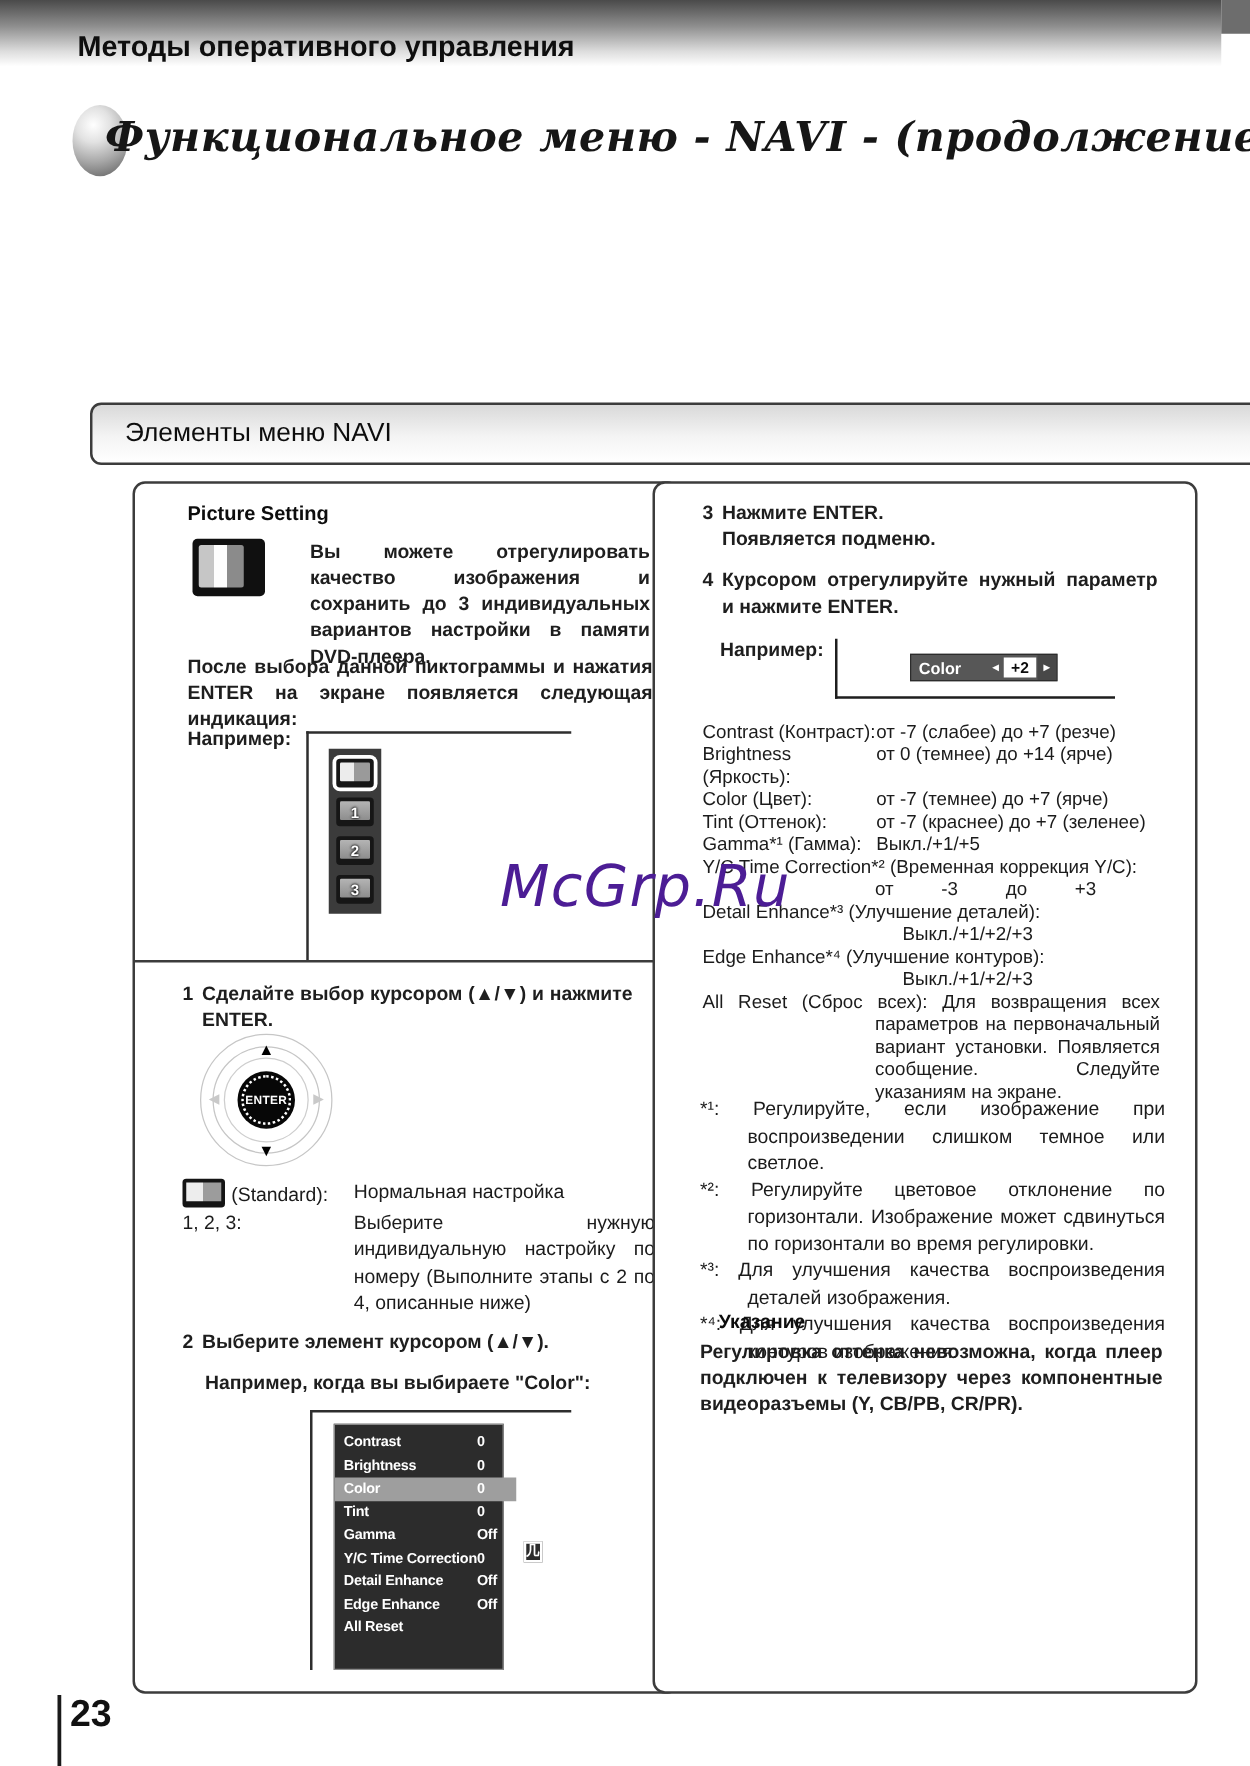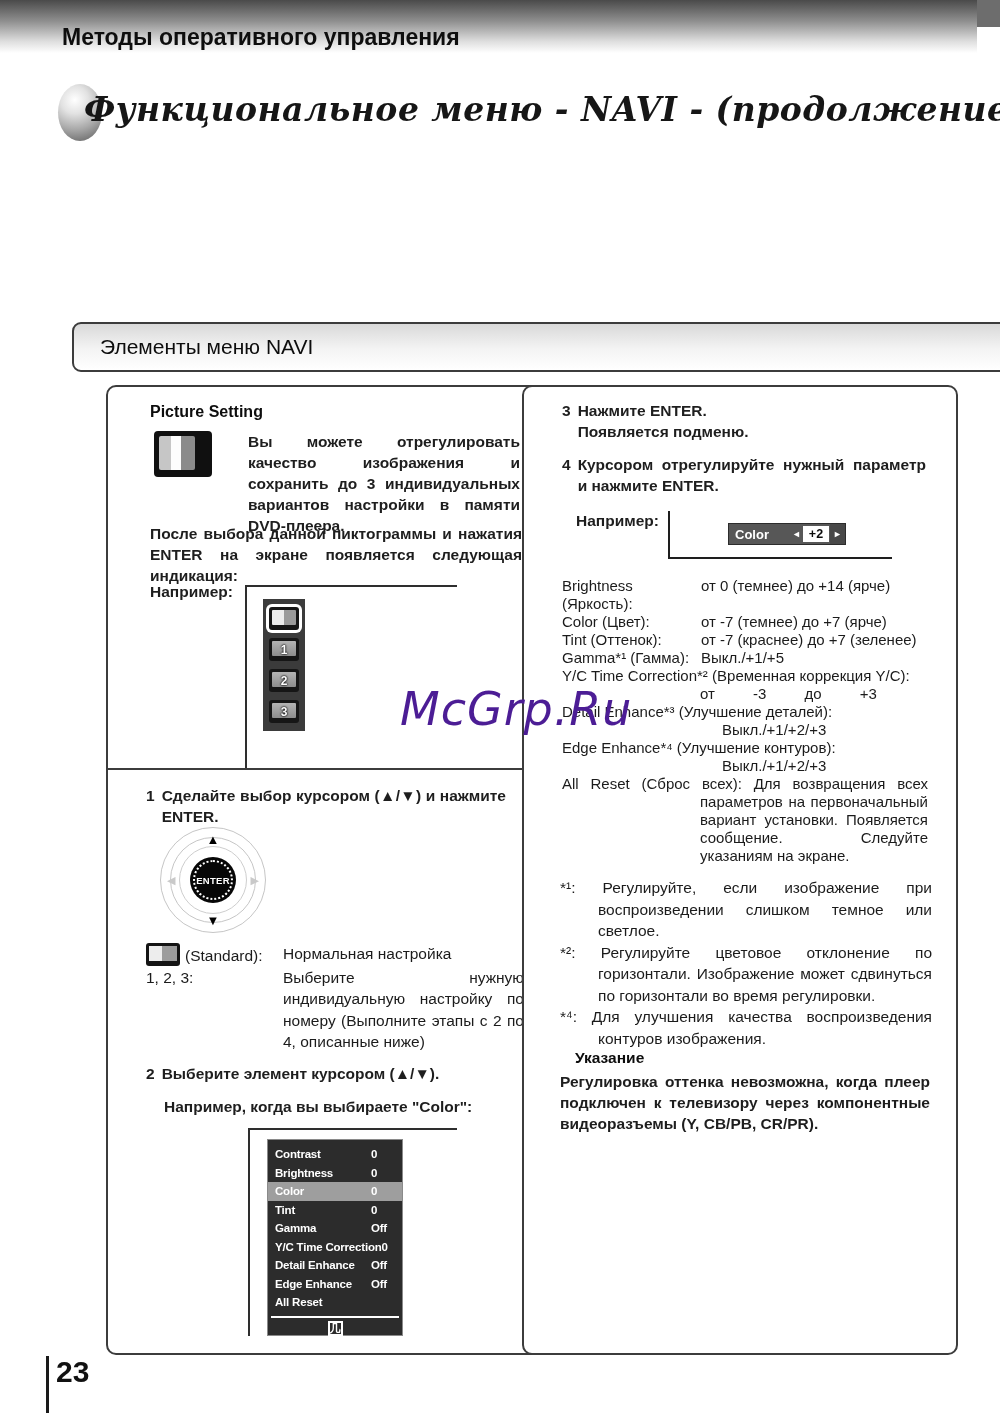--- a/index.html
+++ b/index.html
@@ -75,21 +75,21 @@
      grid-template-columns:137px 1fr;font-size:15.5px;line-height:21.5px;}
   .mini-tv{display:inline-block;vertical-align:-5px;position:relative;width:34px;height:23px;
      background:#141414;border-radius:3px;margin-right:5px;}
   .mini-tv::after{content:"";position:absolute;left:3px;top:3px;right:3px;bottom:5px;
      background:linear-gradient(90deg,#ededed 0 48%,#9c9c9c 48%);}
 
   .ex-label2{position:absolute;left:56px;top:709px;}
   .frame2{position:absolute;left:140px;top:741px;width:209px;height:208px;
      border-left:2px solid #2e2e2e;border-top:2px solid #2e2e2e;}
   .osd{position:absolute;left:17px;top:9px;width:136px;height:197px;background:#2c2c2c;
-     border:1px solid #8a8a8a;padding-top:5px;display:flex;flex-direction:column;}
+     border:1px solid #8a8a8a;padding-top:5px;display:flex;flex-direction:row;}
   .osd-row{display:flex;align-items:center;height:18.5px;padding:0 7px;color:#fff;
      font-weight:bold;font-size:11.5px;letter-spacing:-.2px;white-space:nowrap;}
   .osd-row .val{margin-left:auto;min-width:24px;text-align:left;}
   .osd-row.selected{background:#9e9e9e;}
   .osd-sep{margin:4px 3px 0 3px;border-top:2px solid #fff;}
   .osd-return{align-self:center;margin-top:3px;width:15px;height:17px;border:2px solid #fff;
      color:#fff;font-size:11px;font-weight:bold;display:flex;align-items:center;justify-content:center;
      background:#2c2c2c;line-height:1;}
 
   
@@ -264,20 +264,24 @@
 
     <div class="color-ctl">
       <span class="cc-label">Color</span>
       <span class="cc-larrow">◄</span>
       <span class="cc-val">+2</span>
       <span class="cc-rseg">►</span>
     </div>
 
     <div class="params">
         <div class="p-cols">
+          <span class="pname">Contrast (Контраст):</span>
+          <span class="pval">от -7 (слабее) до +7 (резче)</span>
+        </div>
+        <div class="p-cols">
           <span class="pname">Brightness (Яркость):</span>
           <span class="pval">от 0 (темнее) до +14 (ярче)</span>
         </div>
         <div class="p-cols">
           <span class="pname">Color (Цвет):</span>
           <span class="pval">от -7 (темнее) до +7 (ярче)</span>
         </div>
         <div class="p-cols">
           <span class="pname">Tint (Оттенок):</span>
           <span class="pval">от -7 (краснее) до +7 (зеленее)</span>
@@ -291,20 +295,21 @@
         <div>Detail Enhance*³ (Улучшение деталей):</div>
         <div class="p-indent">Выкл./+1/+2/+3</div>
         <div>Edge Enhance*⁴ (Улучшение контуров):</div>
         <div class="p-indent">Выкл./+1/+2/+3</div>
         <div class="p-hang"><span>All Reset (Сброс всех): </span><span>Для возвращения всех параметров на первоначальный вариант установки. Появляется сообщение. Следуйте указаниям на экране.</span></div>
       </div>
 
     <div class="footnotes">
         <div class="fn"><span>*¹: </span><span>Регулируйте, если изображение при воспроизведении слишком темное или светлое.</span></div>
         <div class="fn"><span>*²: </span><span>Регулируйте цветовое отклонение по горизонтали. Изображение может сдвинуться по горизонтали во время регулировки.</span></div>
+        <div class="fn"><span>*³: </span><span>Для улучшения качества воспроизведения деталей изображения.</span></div>
         <div class="fn"><span>*⁴: </span><span>Для улучшения качества воспроизведения контуров изображения.</span></div>
       </div>
 
     <div class="note-h">Указание</div>
     <div class="note-t txt just">Регулировка оттенка невозможна, когда плеер подключен к телевизору через компонентные видеоразъемы (Y, CB/PB, CR/PR).</div>
   </div>
 
   <div class="watermark" style="color: #4c1d95;">McGrp.Ru</div>
   <div class="pageno-line"></div>
   <div class="pageno">23</div>

